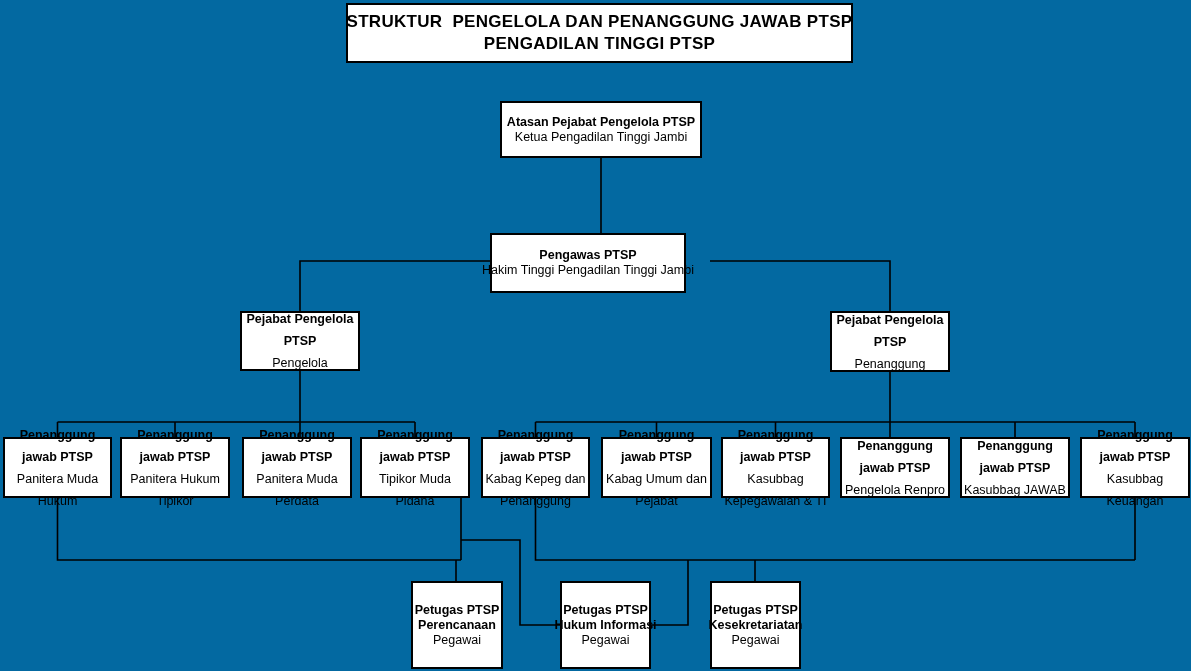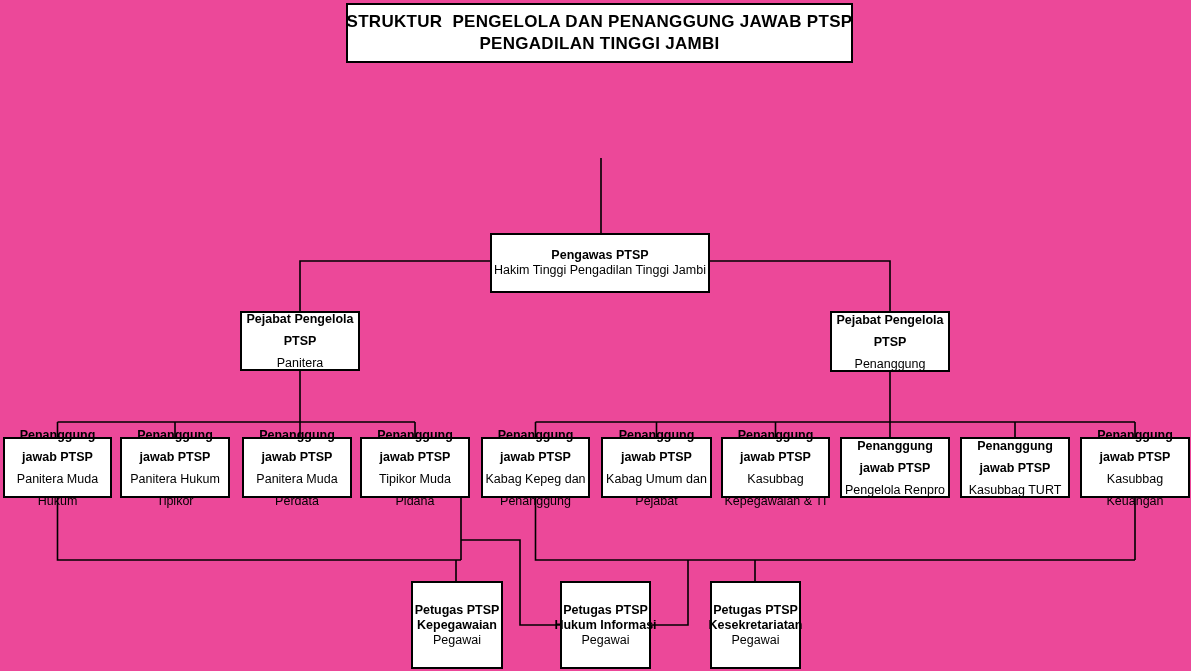--- a/index.html
+++ b/index.html
@@ -1,20 +1,20 @@
 <!DOCTYPE html>
 <html><head>
 <meta charset="utf-8">
 <style>
   html, body { margin: 0; padding: 0; background: #ffffff; }
   #stage {
     position: relative;
     width: 1191px;
     height: 671px;
-    background: #ec4899;
+    background: #0369a1;
     font-family: "Liberation Sans", sans-serif;
     color: #000000;
     overflow: hidden;
   }
   #connectors {
     position: absolute;
     left: 0; top: 0;
     width: 1191px; height: 671px;
     pointer-events: none;
   }
@@ -46,21 +46,21 @@
     justify-content: center;
     text-align: center;
     font-weight: bold;
     font-size: 17px;
     line-height: 22px;
     letter-spacing: 0.3px;
   }
   #title-box div { white-space: pre; }
   
   #n-atasan        { left: 500px;  top: 101px; width: 202px; height: 57px; }
-  #n-pengawas      { left: 490px;  top: 233px; width: 220px; height: 60px; }
+  #n-pengawas      { left: 490px;  top: 233px; width: 196px; height: 60px; }
   #n-pej-panitera  { left: 240px;  top: 311px; width: 120px; height: 60px; }
   #n-pej-sekretaris{ left: 830px;  top: 311px; width: 120px; height: 61px; }
   #pj-0 { left: 3px;    top: 437px; width: 109px; height: 61px; }
   #pj-1 { left: 120px;  top: 437px; width: 110px; height: 61px; }
   #pj-2 { left: 242px;  top: 437px; width: 110px; height: 61px; }
   #pj-3 { left: 360px;  top: 437px; width: 110px; height: 61px; }
   #pj-4 { left: 481px;  top: 437px; width: 109px; height: 61px; }
   #pj-5 { left: 601px;  top: 437px; width: 111px; height: 61px; }
   #pj-6 { left: 721px;  top: 437px; width: 109px; height: 61px; }
   #pj-7 { left: 840px;  top: 437px; width: 110px; height: 61px; }
@@ -96,32 +96,36 @@
              M461 540 L520 540 L520 625 L560 625
              M456 560 L456 581
              M535.5 498 L535.5 560 L1135 560
              M1135 498 L1135 560
              M755 560 L755 581
              M688 560 L688 625 L651 625"></path>
   </svg>
 
   <div id="title-box">
     <div>STRUKTUR  PENGELOLA DAN PENANGGUNG JAWAB PTSP</div>
-    <div>PENGADILAN TINGGI JAMBI</div>
+    <div>PENGADILAN TINGGI PTSP</div>
   </div>
 
+  <div class="node lh15" id="n-atasan">
+    <div class="b nw">Atasan Pejabat Pengelola PTSP</div>
+    <div class="nw">Ketua Pengadilan Tinggi Jambi</div>
+  </div>
 
   <div class="node lh15" id="n-pengawas">
     <div class="b nw">Pengawas PTSP</div>
     <div class="nw">Hakim Tinggi Pengadilan Tinggi Jambi</div>
   </div>
 
   <div class="node" id="n-pej-panitera">
     <div class="b">Pejabat Pengelola PTSP</div>
-    <div>Panitera</div>
+    <div>Pengelola</div>
   </div>
 
   <div class="node" id="n-pej-sekretaris">
     <div class="b">Pejabat Pengelola PTSP</div>
     <div>Penanggung</div>
   </div>
 
   <div class="node" id="pj-0">
     <div class="b">Penanggung jawab PTSP</div>
     <div>Panitera Muda Hukum</div>
@@ -149,30 +153,30 @@
   <div class="node" id="pj-6">
     <div class="b">Penanggung jawab PTSP</div>
     <div>Kasubbag Kepegawaian &amp; TI</div>
   </div>
   <div class="node" id="pj-7">
     <div class="b">Penanggung jawab PTSP</div>
     <div>Pengelola Renpro</div>
   </div>
   <div class="node" id="pj-8">
     <div class="b">Penanggung jawab PTSP</div>
-    <div>Kasubbag TURT</div>
+    <div>Kasubbag JAWAB</div>
   </div>
   <div class="node" id="pj-9">
     <div class="b">Penanggung jawab PTSP</div>
     <div>Kasubbag Keuangan</div>
   </div>
 
   <div class="node" id="pt-0">
     <div class="b nw">Petugas PTSP</div>
-    <div class="b nw">Kepegawaian</div>
+    <div class="b nw">Perencanaan</div>
     <div>Pegawai</div>
   </div>
   <div class="node" id="pt-1">
     <div class="b nw">Petugas PTSP</div>
     <div class="b nw">Hukum Informasi</div>
     <div>Pegawai</div>
   </div>
   <div class="node" id="pt-2">
     <div class="b nw">Petugas PTSP</div>
     <div class="b nw">Kesekretariatan</div>

